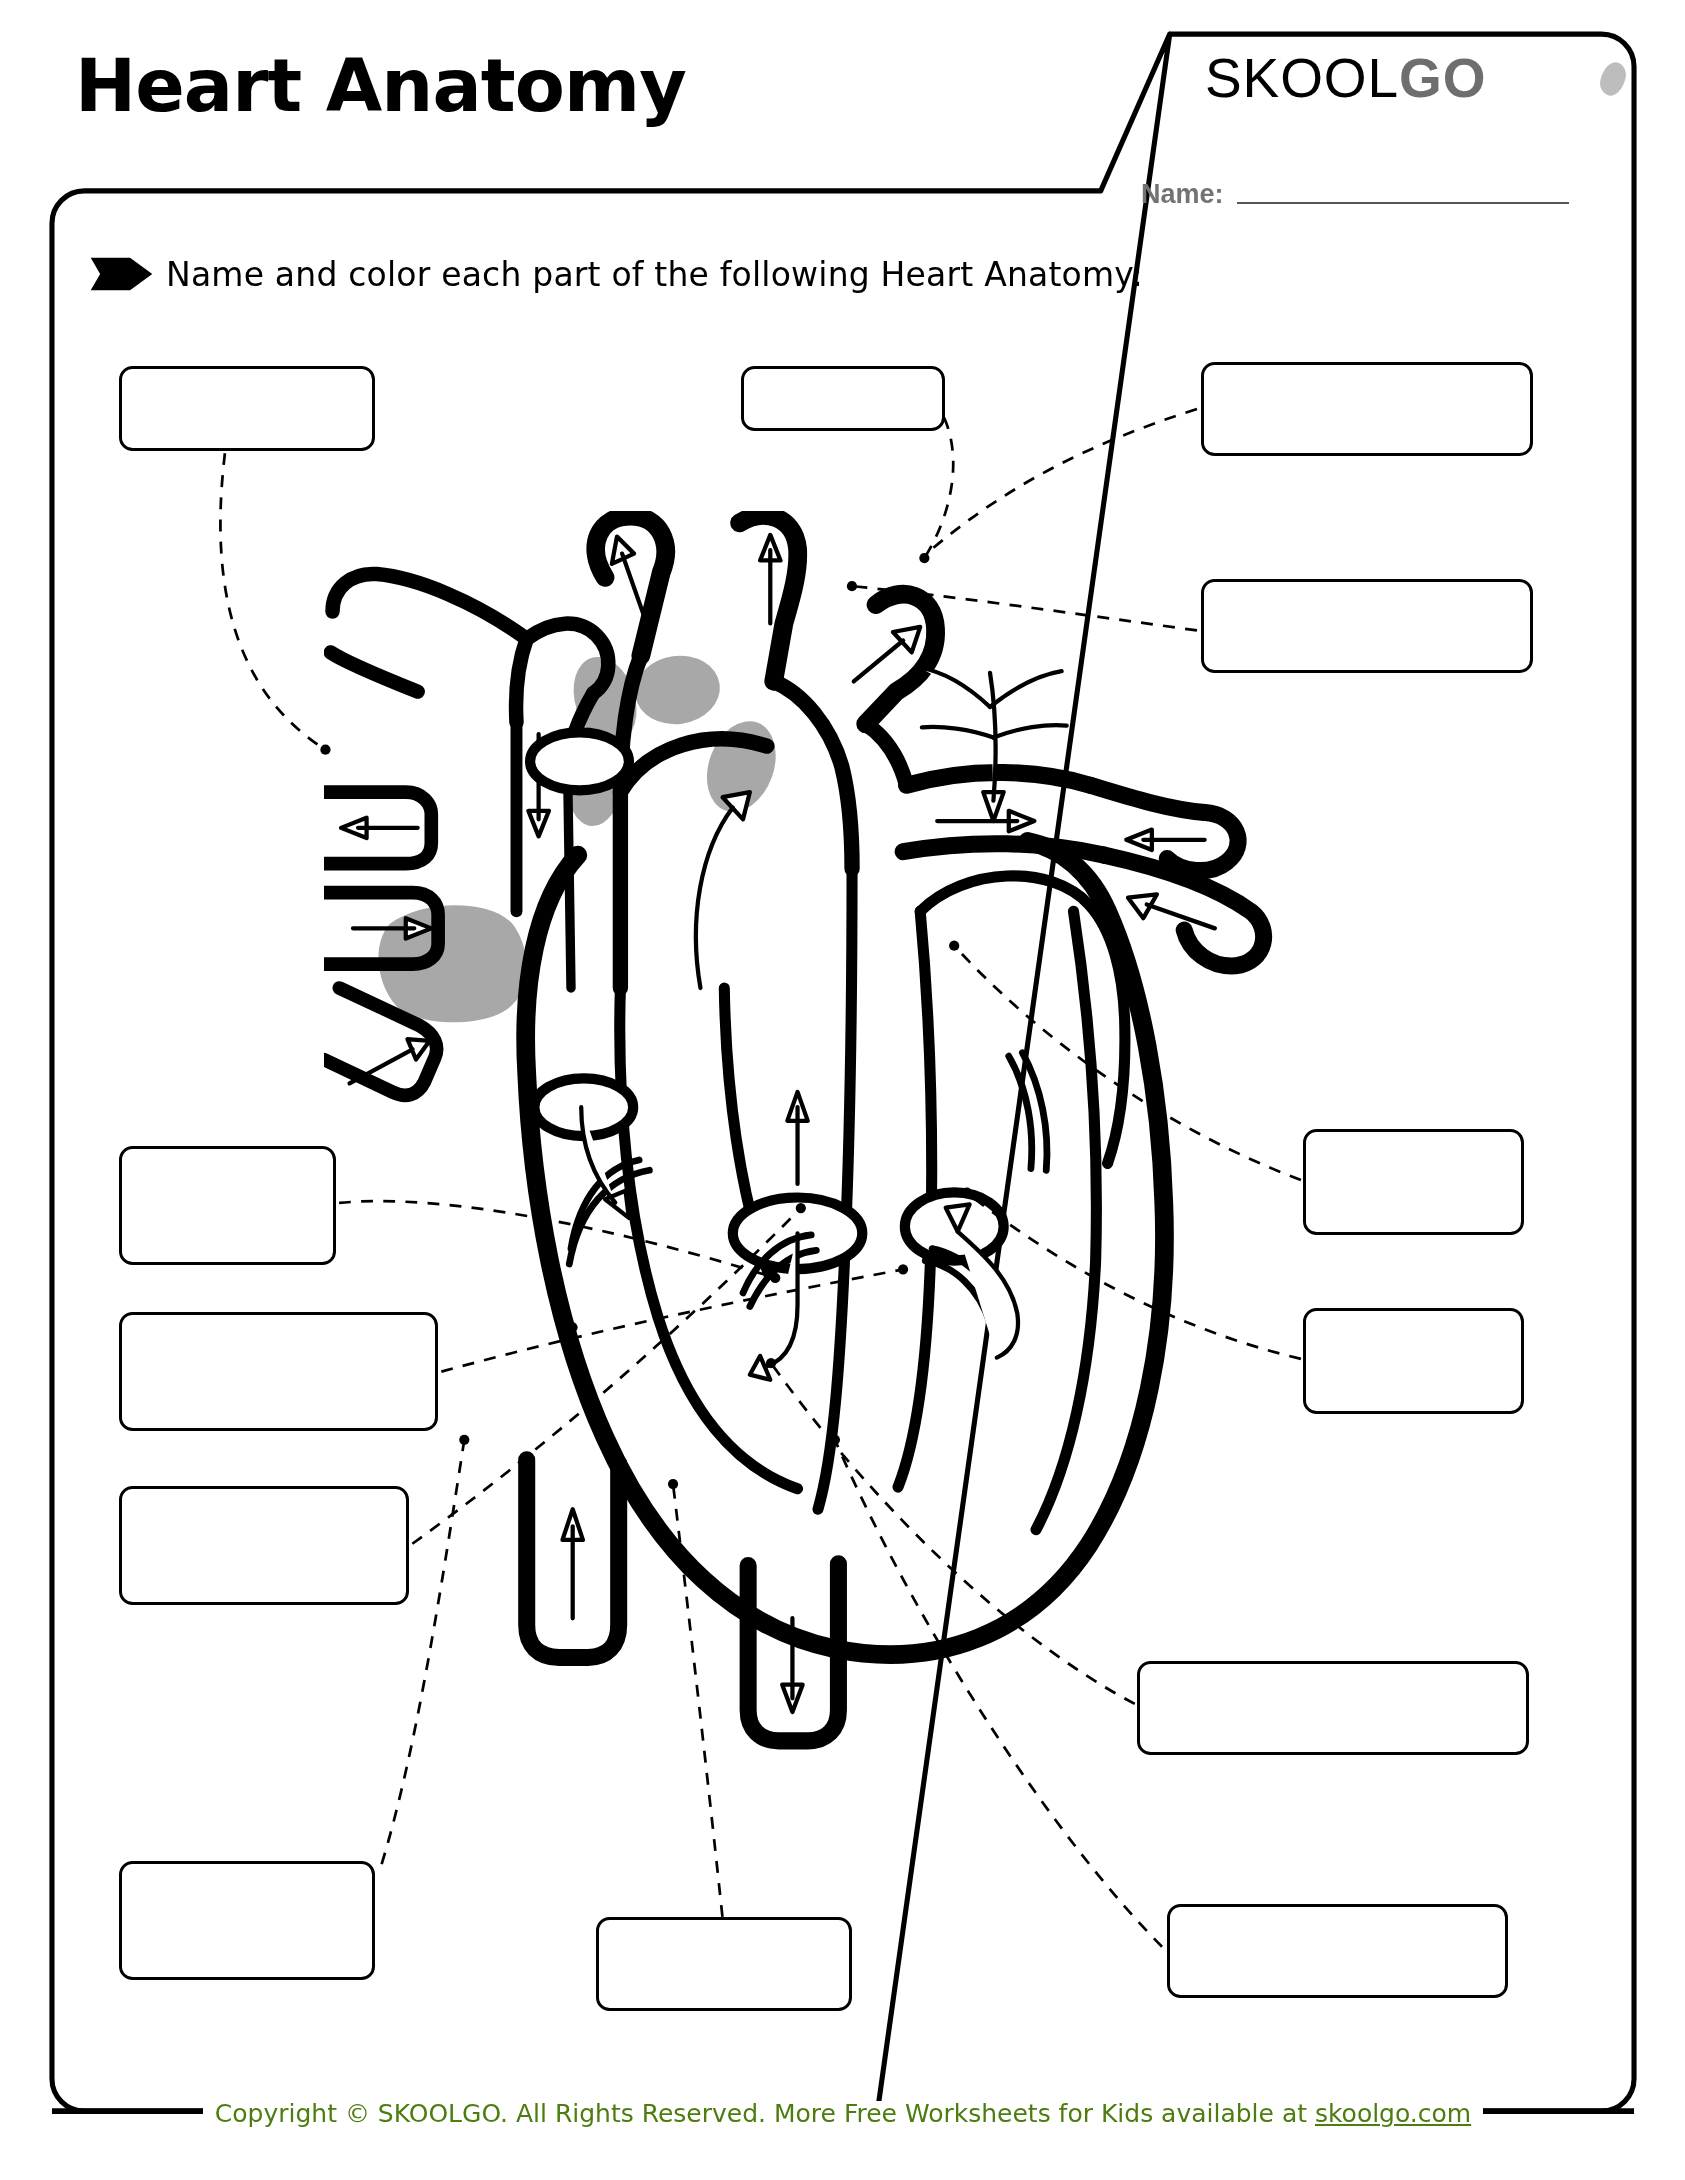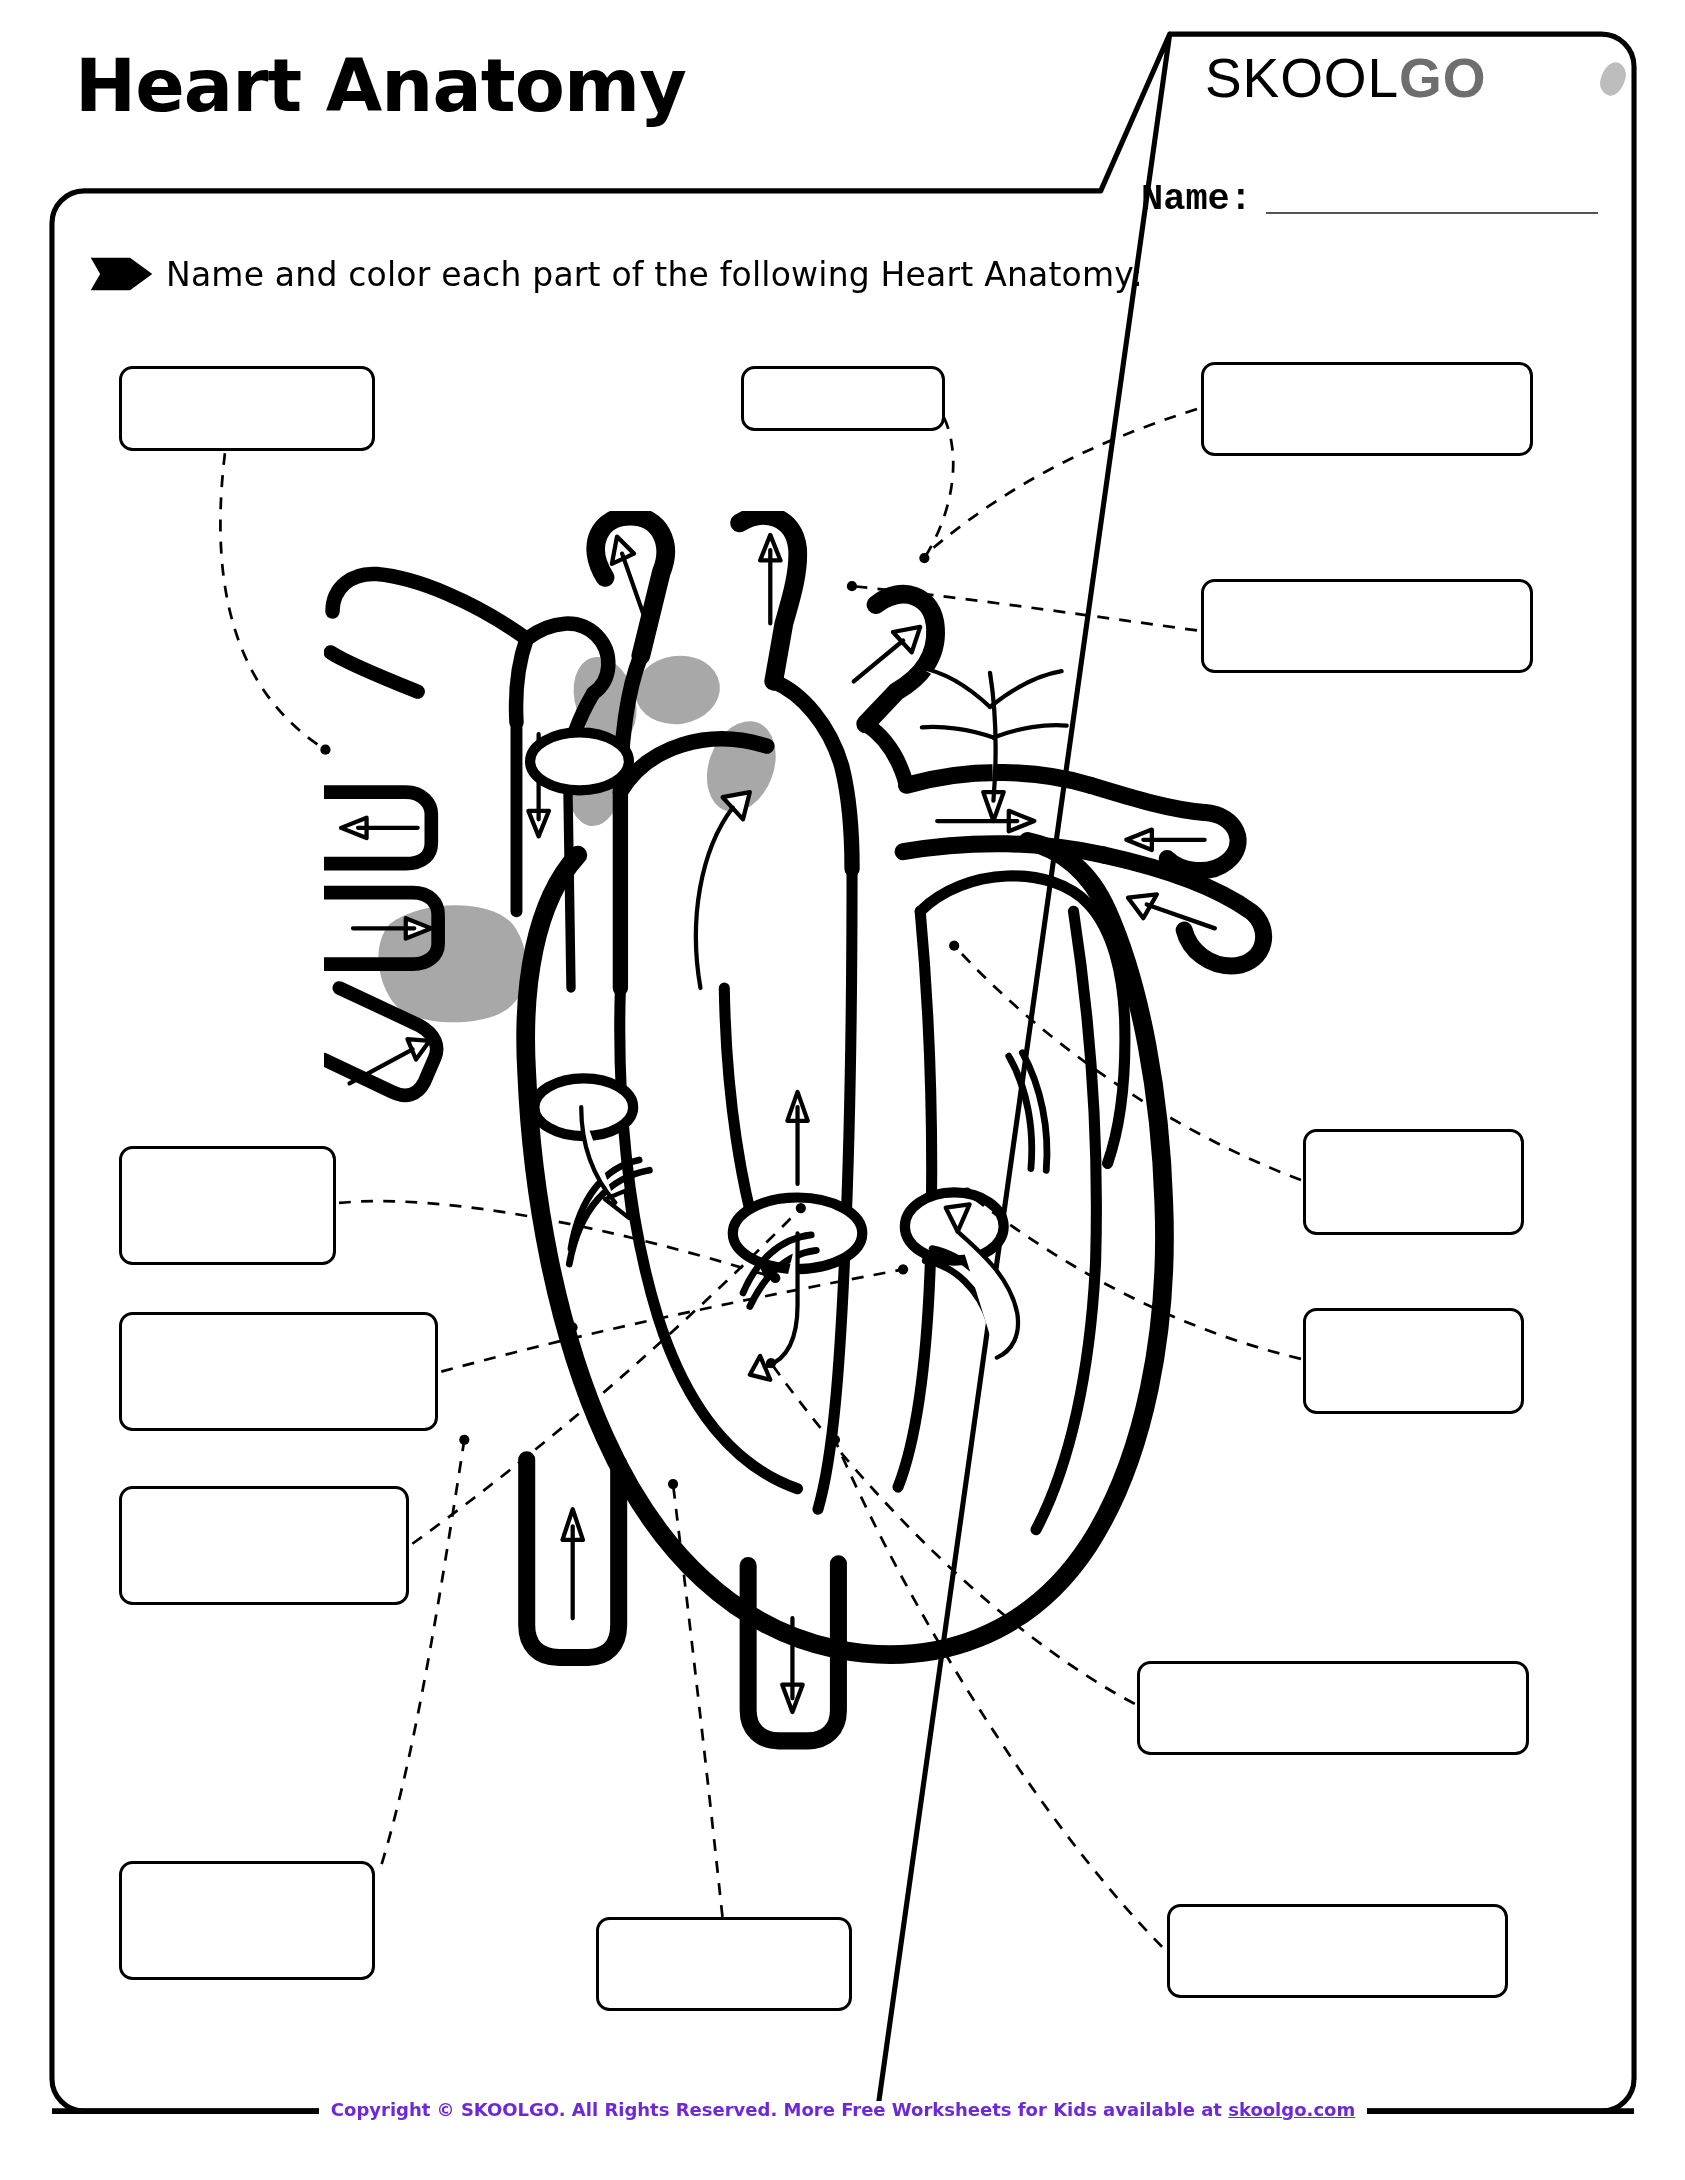--- a/index.html
+++ b/index.html
@@ -66,24 +66,24 @@
   
   #name-wrap {
     position: absolute;
     left: 1141px; top: 181px;
     display: flex;
     align-items: flex-end;
     gap: 13.6px;
     white-space: nowrap;
   }
   #name-label {
-    font-family: Liberation Mono, monospace;
+    font-family: Liberation Sans, sans-serif;
     font-weight: 700;
-    font-size: 37px;
-    color: #000000;
+    font-size: 27px;
+    color: #737373;
     line-height: 1;
   }
   #name-rule {
     width: 332px;
     border-bottom: 2.6px solid #555;
     height: 0.9px;
     margin-bottom: 4.3px;
   }
 
   
@@ -150,23 +150,23 @@
     position: absolute;
     left: 0; right: 0;
     top: 2101px;
     display: flex;
     justify-content: center;
     align-items: center;
     z-index: 6;
   }
   #footer-text {
     font-family: "DejaVu Sans", sans-serif;
-    font-weight: 700;
-    font-size: 18px;
-    color: #6d28d9;
+    font-weight: 400;
+    font-size: 25px;
+    color: #4d7c0f;
     background: #fff;
     padding: 0 12px;
     white-space: nowrap;
     line-height: 1;
   }
   #footer-text .link { text-decoration: underline; }
 </style>
 </head>
 <body>
 

